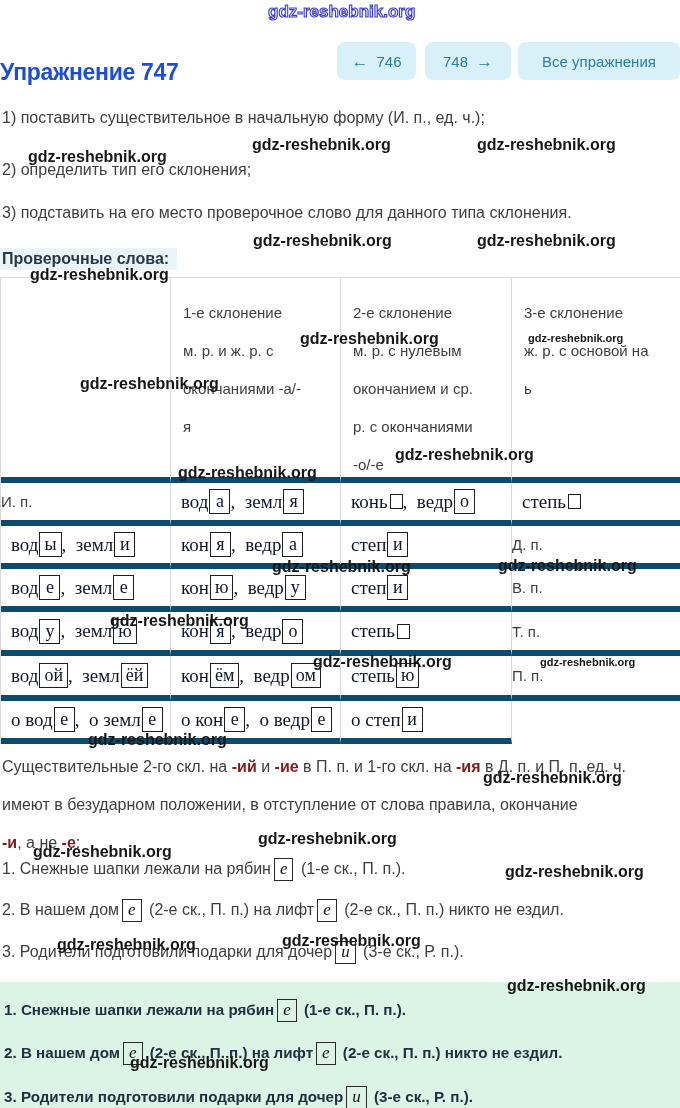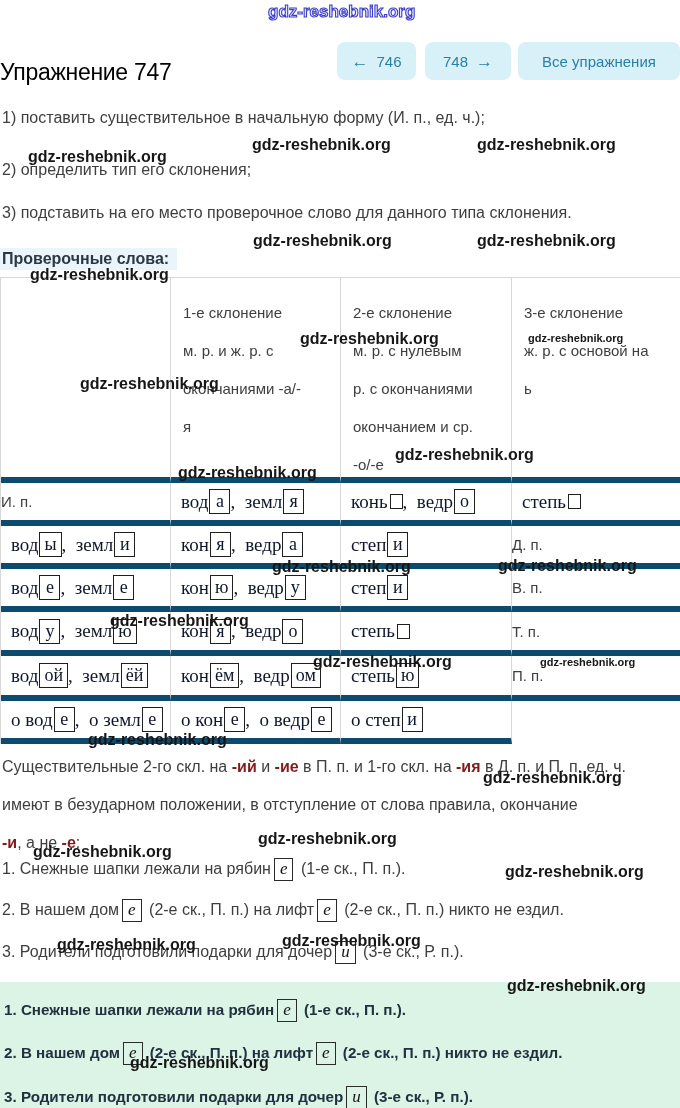--- a/index.html
+++ b/index.html
@@ -1,20 +1,20 @@
 <!DOCTYPE html>
 <html><head>
 <meta charset="utf-8">
 <style>
   html,body{margin:0;padding:0;background:#fff;}
   .page{position:relative;width:680px;height:1108px;background:#fff;overflow:hidden;
         font-family:"Liberation Sans",sans-serif;color:#3e3e3e;}
 
   
-  .title{position:absolute;left:0;top:44px;font-size:23px;font-weight:400;color:#000000;letter-spacing:-0.3px;}
+  .title{position:absolute;left:0;top:44px;font-size:23px;font-weight:700;color:#1d4ed8;letter-spacing:-0.3px;}
   .nav-btn{position:absolute;top:42px;height:38px;border-radius:8px;background:#d8f1f9;color:#2a7fa4;
            font-size:15px;display:flex;align-items:center;justify-content:center;gap:8px;cursor:pointer;
            text-decoration:none;box-sizing:border-box;}
   .nav-btn .arrow{font-size:17px;line-height:1;}
   .btn-prev{left:337px;width:79px;}
   .btn-next{left:425px;width:86px;}
   .btn-all{left:518px;width:162px;}
 
   
   .inst{position:absolute;left:2px;font-size:16px;line-height:20px;white-space:nowrap;}
@@ -82,22 +82,22 @@
       <div class="cell head"></div>
       <div class="cell head">
         <div>1-е склонение</div>
         <div>м. р. и ж. р. с</div>
         <div>окончаниями -а/-</div>
         <div>я</div>
       </div>
       <div class="cell head">
         <div>2-е склонение</div>
         <div>м. р. с нулевым</div>
+        <div>окончанием и ср.</div>
         <div>р. с окончаниями</div>
-        <div>окончанием и ср.</div>
         <div>-о/-е</div>
       </div>
       <div class="cell head">
         <div>3-е склонение</div>
         <div>ж. р. с основой на</div>
         <div>ь</div>
       </div>
       <div class="cell case">И. п.</div>
       <div class="cell words">вод<span class="endbox">а</span>,&nbsp;&nbsp;земл<span class="endbox">я</span></div>
       <div class="cell words">конь<span class="zero"></span>,&nbsp;&nbsp;ведр<span class="endbox">о</span></div>

